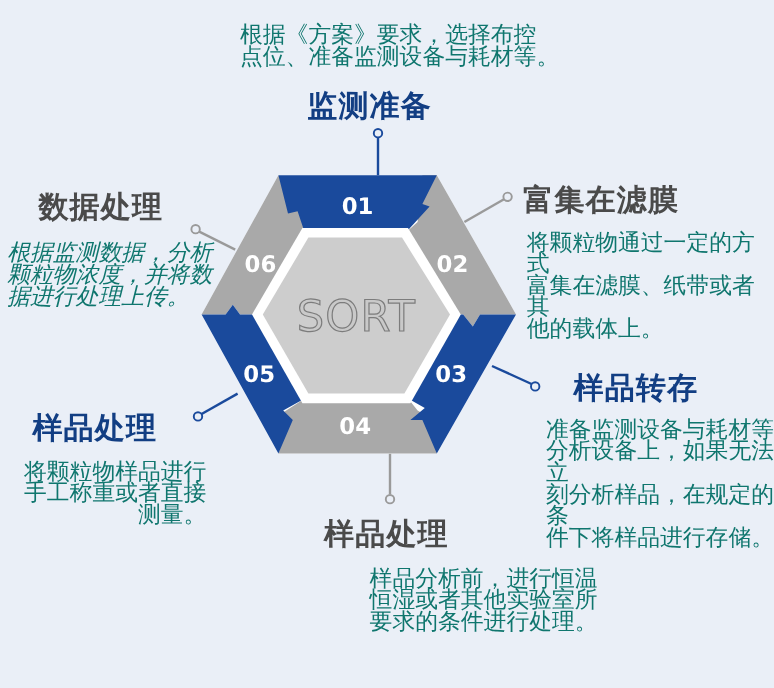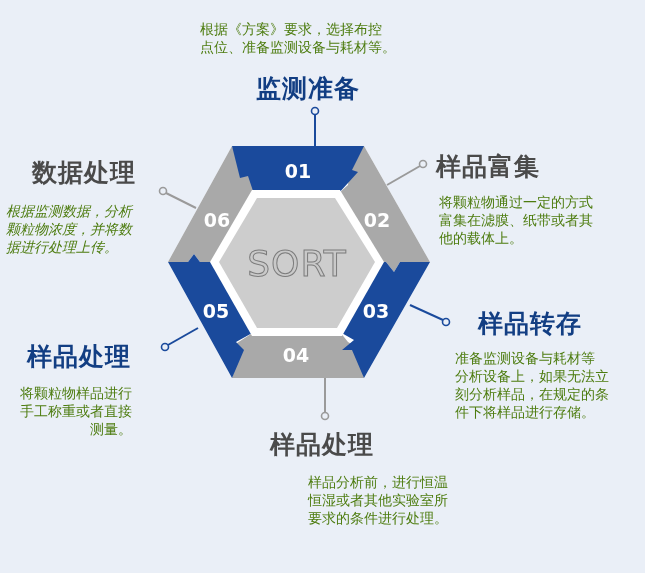--- a/index.html
+++ b/index.html
@@ -12,21 +12,21 @@
   .abs { position: absolute; }
   .title-blue {
     color: #123e83; font-weight: bold; font-size: 25px; letter-spacing: 1px;
     white-space: nowrap;
   }
   .title-gray {
     color: #4a4a4a; font-weight: bold; font-size: 25px; letter-spacing: 1px;
     white-space: nowrap;
   }
   .desc {
-    color: #4d7c0f; font-size: 14px; line-height: 18px; white-space: pre-line;
+    color: #0f766e; font-size: 19px; line-height: 18px; white-space: pre-line;
   }
   svg.diagram { position: absolute; left: 0; top: 0; }
   .stage-num {
     font-family: "DejaVu Sans", sans-serif; font-weight: bold; font-size: 19px;
     fill: #ffffff;
   }
   .sort-text {
     font-family: "DejaVu Sans", sans-serif; font-size: 36px; font-weight: normal;
     fill: #c9c9c9; stroke: #7c7c7c; stroke-width: 1; letter-spacing: 1px;
   }
@@ -85,21 +85,21 @@
   <text x="376" y="318" text-anchor="middle" class="stage-num">03</text>
   <text x="296" y="362" text-anchor="middle" class="stage-num">04</text>
   <text x="216" y="318" text-anchor="middle" class="stage-num">05</text>
   <text x="217" y="227" text-anchor="middle" class="stage-num">06</text>
 </svg>
 
 <div class="abs desc" style="left:200px; top:20px;">根据《方案》要求，选择布控
 点位、准备监测设备与耗材等。</div>
 <div class="abs title-blue" style="left:256px; top:72px;">监测准备</div>
 
-<div class="abs title-gray" style="left:436px; top:150px;">样品富集</div>
+<div class="abs title-gray" style="left:436px; top:150px;">富集在滤膜</div>
 <div class="abs desc" style="left:439px; top:193px;">将颗粒物通过一定的方式
 富集在滤膜、纸带或者其
 他的载体上。</div>
 
 <div class="abs title-blue" style="left:478px; top:307px;font-family:Liberation Mono, monospace;">样品转存</div>
 <div class="abs desc" style="left:455px; top:349px;">准备监测设备与耗材等
 分析设备上，如果无法立
 刻分析样品，在规定的条
 件下将样品进行存储。</div>
 

